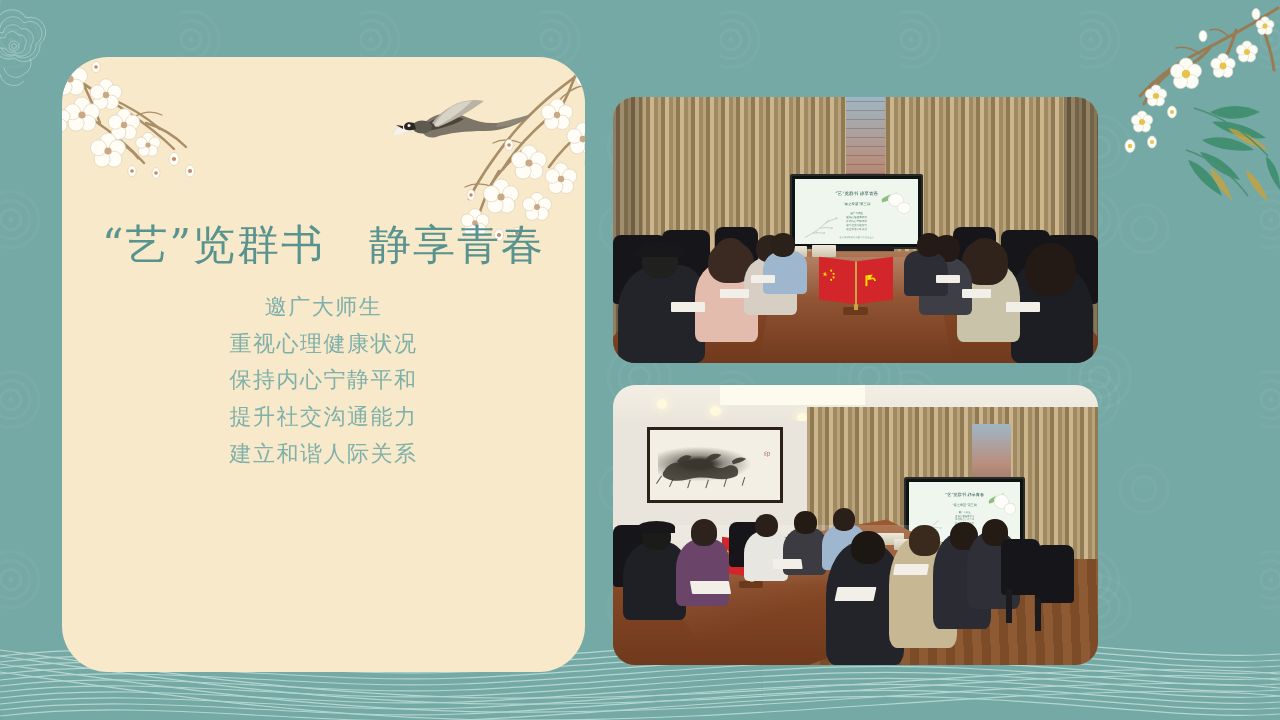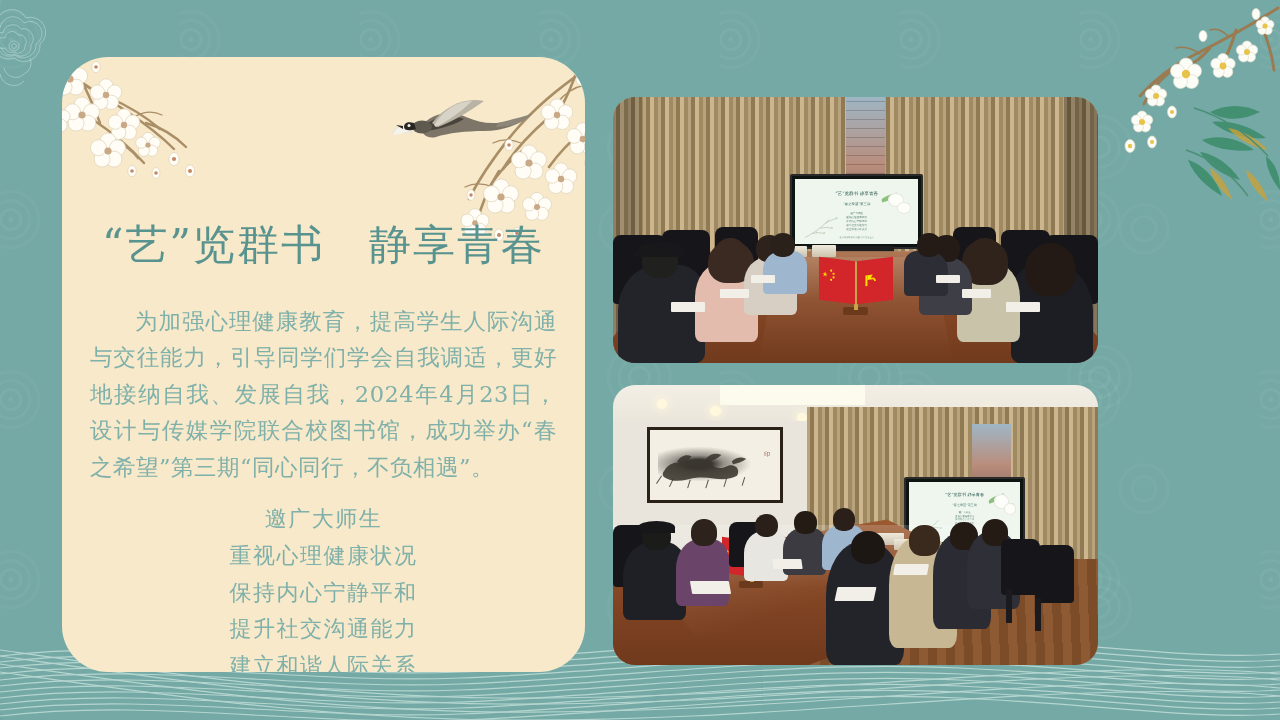--- a/index.html
+++ b/index.html
@@ -451,21 +451,20 @@
       <path d="M16 34 C 6 32, 2 38, 2 42 C 10 41, 14 38, 20 38 Z" fill="#f5f3ec"></path>
       <ellipse cx="30" cy="34" rx="10" ry="6.4" fill="#5e5a4f"></ellipse>
       <path d="M22 30 C 16 28, 12 30, 12 34 C 12 38, 18 38, 24 36 Z" fill="#2a2722"></path>
       <circle cx="17" cy="32.5" r="1.5" fill="#f7f7f3"></circle>
       <path d="M11 33 L 4 32 L 11 36 Z" fill="#2a2722"></path>
       <path d="M106 30 C 118 27, 130 24, 140 21 C 132 30, 118 34, 104 34 Z" fill="#8e8779"></path>
     </g>
   </svg>
 
   <div id="card-title">“艺”览群书　静享青春</div>
-  <div id="card-paragraph">为加强心理健康教育，提高学生人际沟通与交往能力，引导同学们学会自我调适，更好地接纳自我、发展自我，2024年4月23日，设计与传媒学院联合校图书馆，成功举办“春之希望”第三期“同心同行，不负相遇”。</div>
 
   <div id="card-slogans">
     <div class="slogan-line">邀广大师生</div>
     <div class="slogan-line">重视心理健康状况</div>
     <div class="slogan-line">保持内心宁静平和</div>
     <div class="slogan-line">提升社交沟通能力</div>
     <div class="slogan-line">建立和谐人际关系</div>
   </div>
 </div>
 

